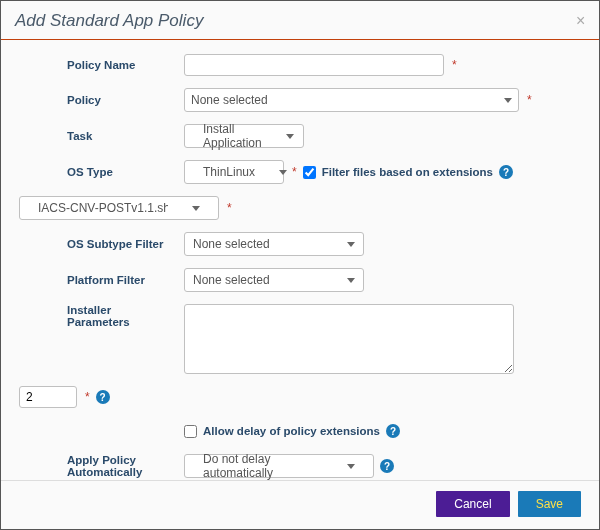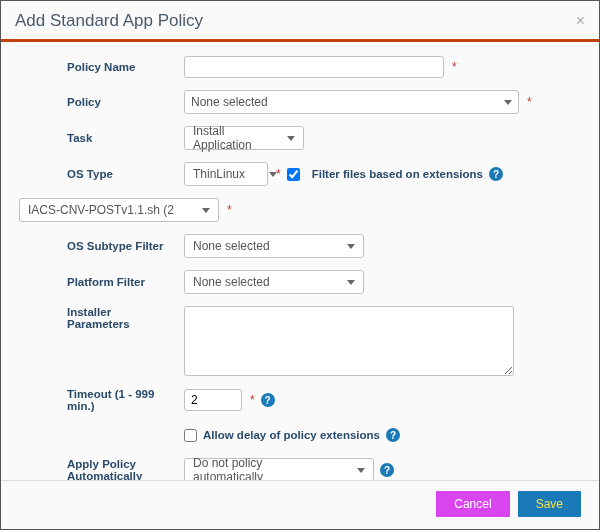--- a/index.html
+++ b/index.html
@@ -1,45 +1,45 @@
 <!DOCTYPE html>
 <html><head>
   <meta charset="utf-8">
   <style>
     * { box-sizing: border-box; margin: 0; padding: 0; }
     html, body { width: 600px; height: 530px; font-family: Arial, Helvetica, sans-serif; font-size: 12px; color: #333; background: #f0f0f0; }
     .modal { width: 600px; height: 530px; background: #fafafa; border: 1px solid #555; position: relative; }
-    .modal-header { padding: 10px 14px 8px 14px; border-bottom: 3px solid #c2410c; display: flex; justify-content: space-between; align-items: center; }
+    .modal-header { padding: 10px 14px 8px 14px; border-bottom: 1px solid #c2410c; display: flex; justify-content: space-between; align-items: center; font-style: italic; }
     .modal-title { font-size: 17px; font-weight: 400; color: #4a5a6a; }
     .close-x { font-size: 16px; color: #aaa; cursor: pointer; }
     .modal-body { padding: 14px 18px 0 18px; }
     .form-row { display: flex; align-items: center; margin-bottom: 12px; min-height: 22px; }
     .form-row.align-top { align-items: flex-start; justify-content: flex-end; }
     .form-label { width: 165px; flex: 0 0 165px; font-weight: bold; color: #2a4a6a; font-size: 11.5px; padding-right: 10px; padding-left: 48px; }
     .form-field { flex: 1; display: flex; align-items: center; gap: 6px; flex-wrap: wrap; }
     .form-field.align-top { align-items: flex-start; }
     .required { color: #c0392b; font-size: 12px; margin-left: 2px; }
     input[type="text"] { height: 22px; padding: 2px 6px; border: 1px solid #c0c0c0; border-radius: 3px; font-size: 12px; background: #fff; }
     .w-name { width: 260px; }
     .w-group { width: 335px; display: flex; align-items: center; justify-content: space-between; padding: 0 6px; height: 24px; border: 1px solid #c0c0c0; border-radius: 3px; background: #fff; color: #555; cursor: pointer; }
     .caret { width: 0; height: 0; border-left: 4px solid transparent; border-right: 4px solid transparent; border-top: 5px solid #666; display: inline-block; }
-    .select-box { display: flex; align-items: center; justify-content: space-between; padding: 0 8px; height: 24px; border: 1px solid #c0c0c0; border-radius: 3px; background: #fff; color: #555; cursor: pointer; gap: 24px; }
+    .select-box { display: flex; align-items: center; justify-content: space-between; padding: 0 18px; height: 24px; border: 1px solid #c0c0c0; border-radius: 3px; background: #fff; color: #555; cursor: pointer; gap: 24px; }
     .w-task { width: 120px; }
-    .w-os { width: 84px; }
+    .w-os { width: 100px; }
     .w-app { width: 200px; }
     .w-auto { width: 190px; }
     .multiselect { display: flex; align-items: center; justify-content: space-between; padding: 0 8px; height: 24px; width: 180px; border: 1px solid #c0c0c0; border-radius: 3px; background: #fff; color: #555; cursor: pointer; }
     textarea { width: 330px; height: 70px; border: 1px solid #c0c0c0; border-radius: 3px; padding: 4px; font-family: inherit; font-size: 12px; resize: both; }
     .w-timeout { width: 58px; }
     .help-icon { width: 14px; height: 14px; border-radius: 50%; background: #1a7ab8; color: #fff; font-size: 10px; font-weight: bold; display: inline-flex; align-items: center; justify-content: center; cursor: pointer; }
-    .checkbox-row { display: flex; align-items: center; gap: 12px; }
+    .checkbox-row { display: flex; align-items: center; gap: 6px; }
     .checkbox-label { font-weight: bold; color: #2a4a6a; font-size: 11.5px; }
     .modal-footer { position: absolute; bottom: 0; left: 0; right: 0; padding: 10px 18px 12px 18px; border-top: 1px solid #ddd; display: flex; justify-content: flex-end; gap: 8px; background: #fafafa; }
     .btn { padding: 6px 18px; border: none; font-size: 12px; cursor: pointer; border-radius: 1px; }
-    .btn-cancel { background: #d946ef; color: #fff; }
+    .btn-cancel { background: #4c1d95; color: #fff; }
     .btn-save { background: #1a7ab8; color: #fde047; }
     input[type="checkbox"] { cursor: pointer; }
   </style>
 </head>
 <body>
 
 <div class="modal">
   <div class="modal-header">
     <div class="modal-title">Add Standard App Policy</div>
     <div class="close-x">×</div>
@@ -123,42 +123,41 @@
     </div>
 
     <div class="form-row align-top">
       <div class="form-label">Installer Parameters</div>
       <div class="form-field align-top">
         <textarea style=""></textarea>
       </div>
     </div>
 
     <div class="form-row">
-      <div class="form-label">Timeout (1 - 999 min.)</div>
       <div class="form-field">
         <input type="text" class="w-timeout" value="2" style="">
         <span class="required">*</span>
         <span class="help-icon">?</span>
       </div>
     </div>
 
     <div class="form-row">
       <div class="form-label"></div>
       <div class="form-field">
         <input type="checkbox" style="">
         <span class="checkbox-label">Allow delay of policy extensions</span>
         <span class="help-icon">?</span>
       </div>
     </div>
 
     <div class="form-row">
       <div class="form-label">Apply Policy Automatically</div>
       <div class="form-field">
         <div class="select-box w-auto">
-          <span>Do not policy automatically</span>
+          <span>Do not delay automatically</span>
           <span class="caret"></span>
         </div>
         <span class="help-icon">?</span>
       </div>
     </div>
 
   </div>
 
   <div class="modal-footer">
     <button class="btn btn-cancel">Cancel</button>

